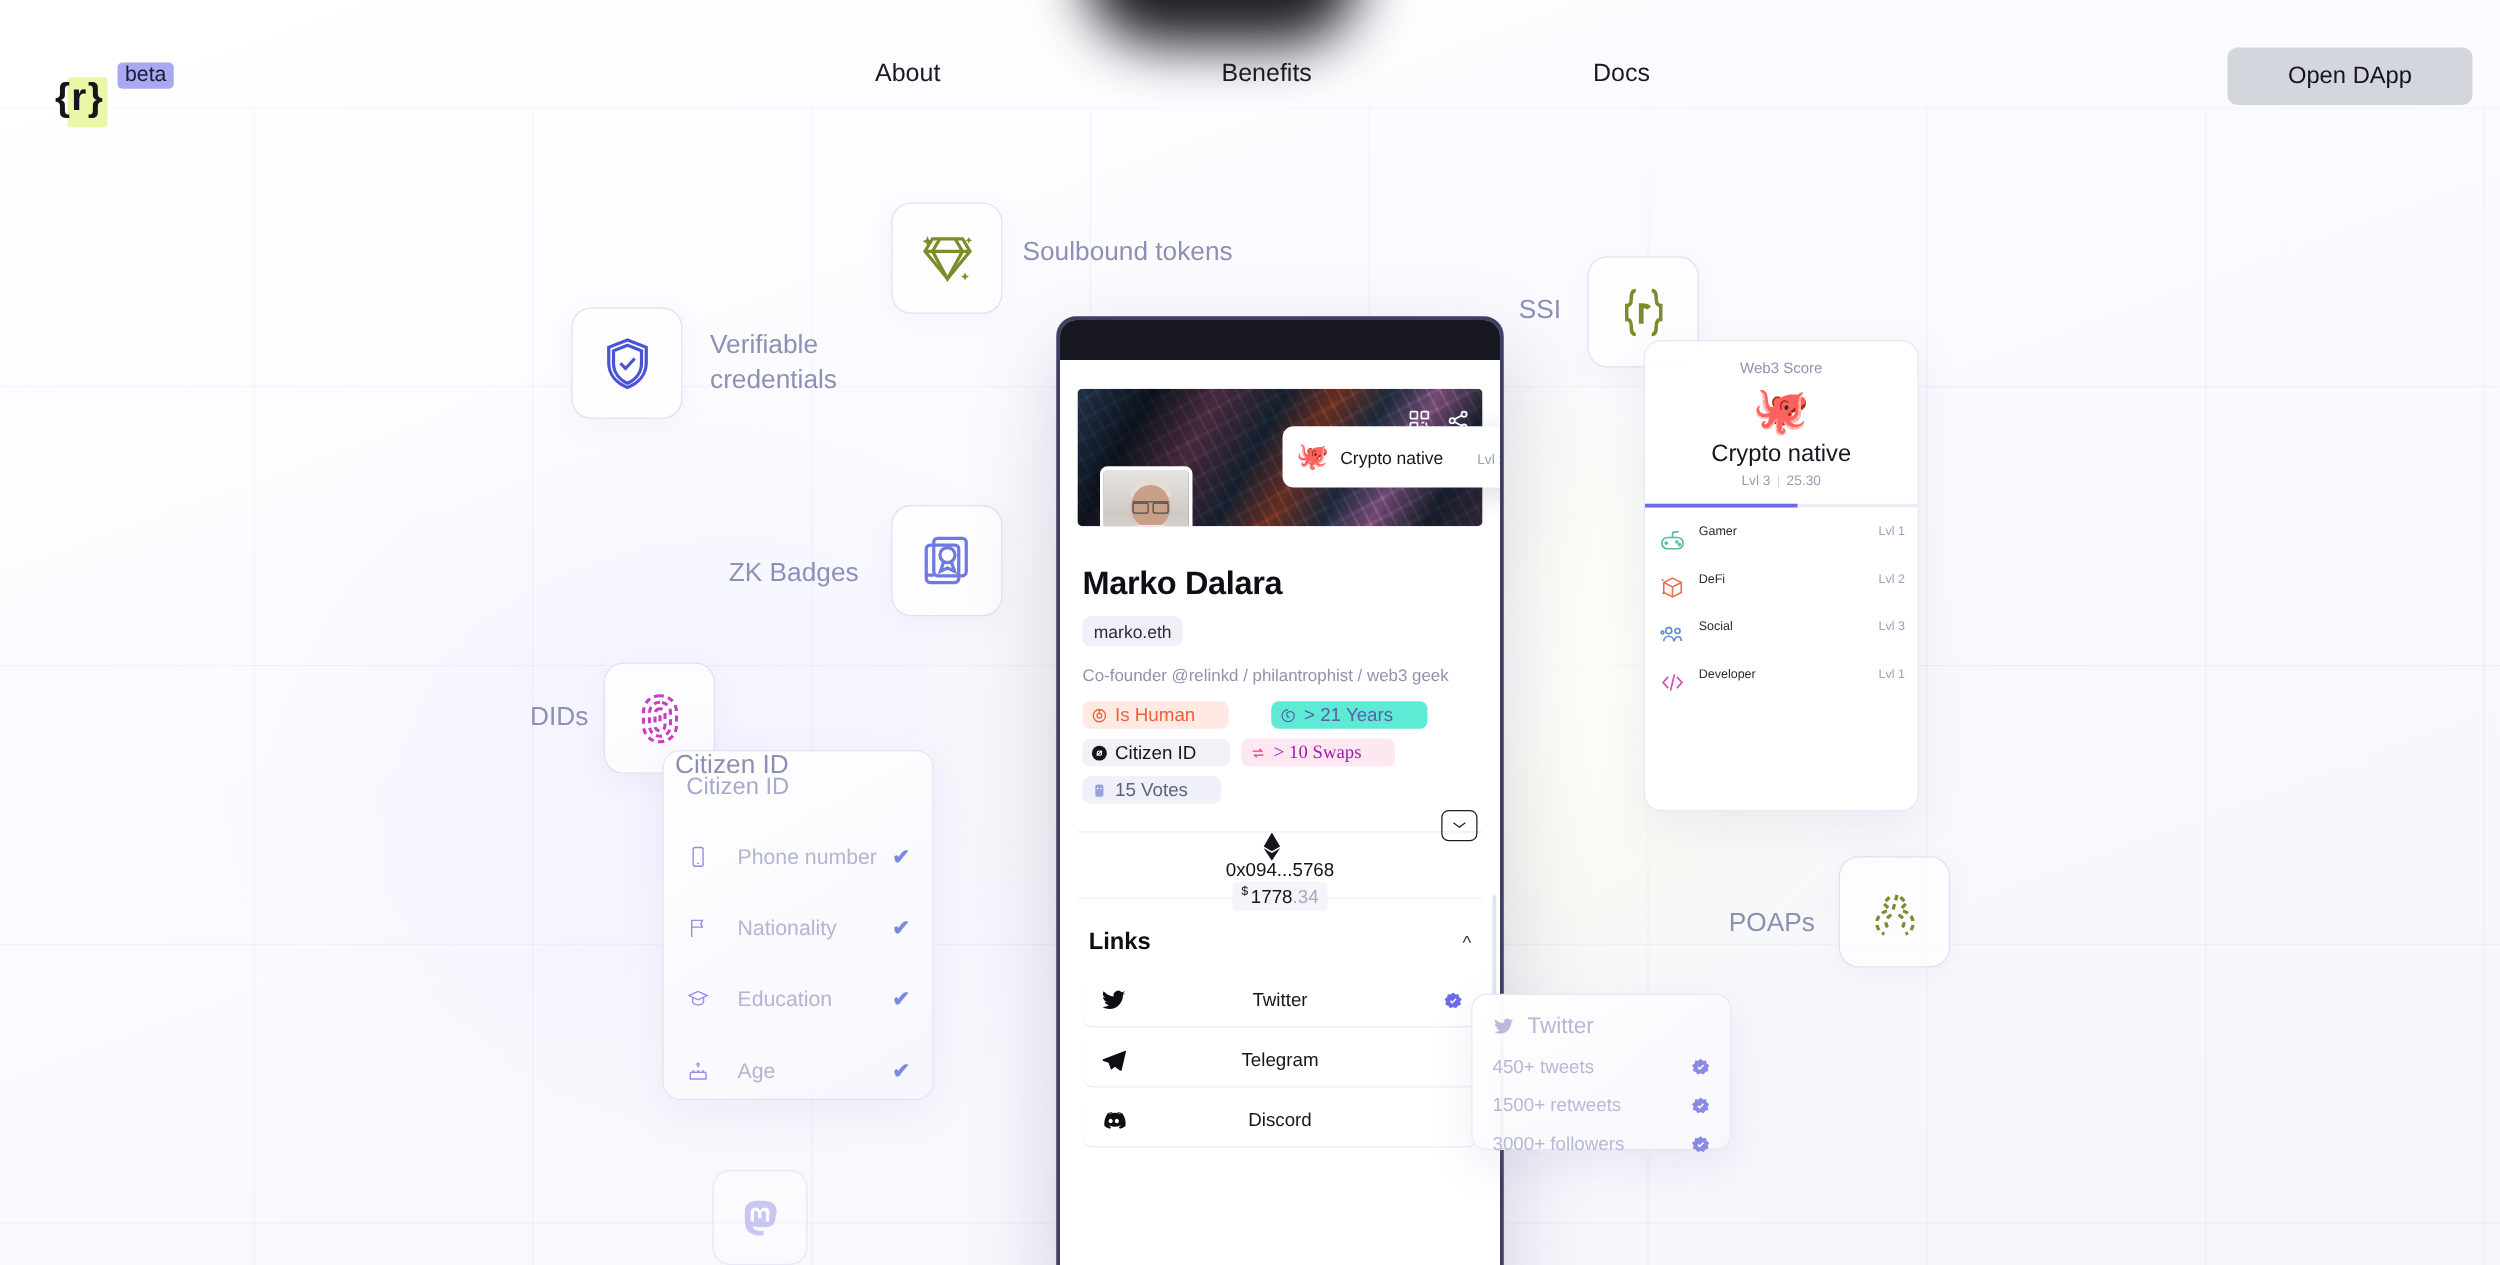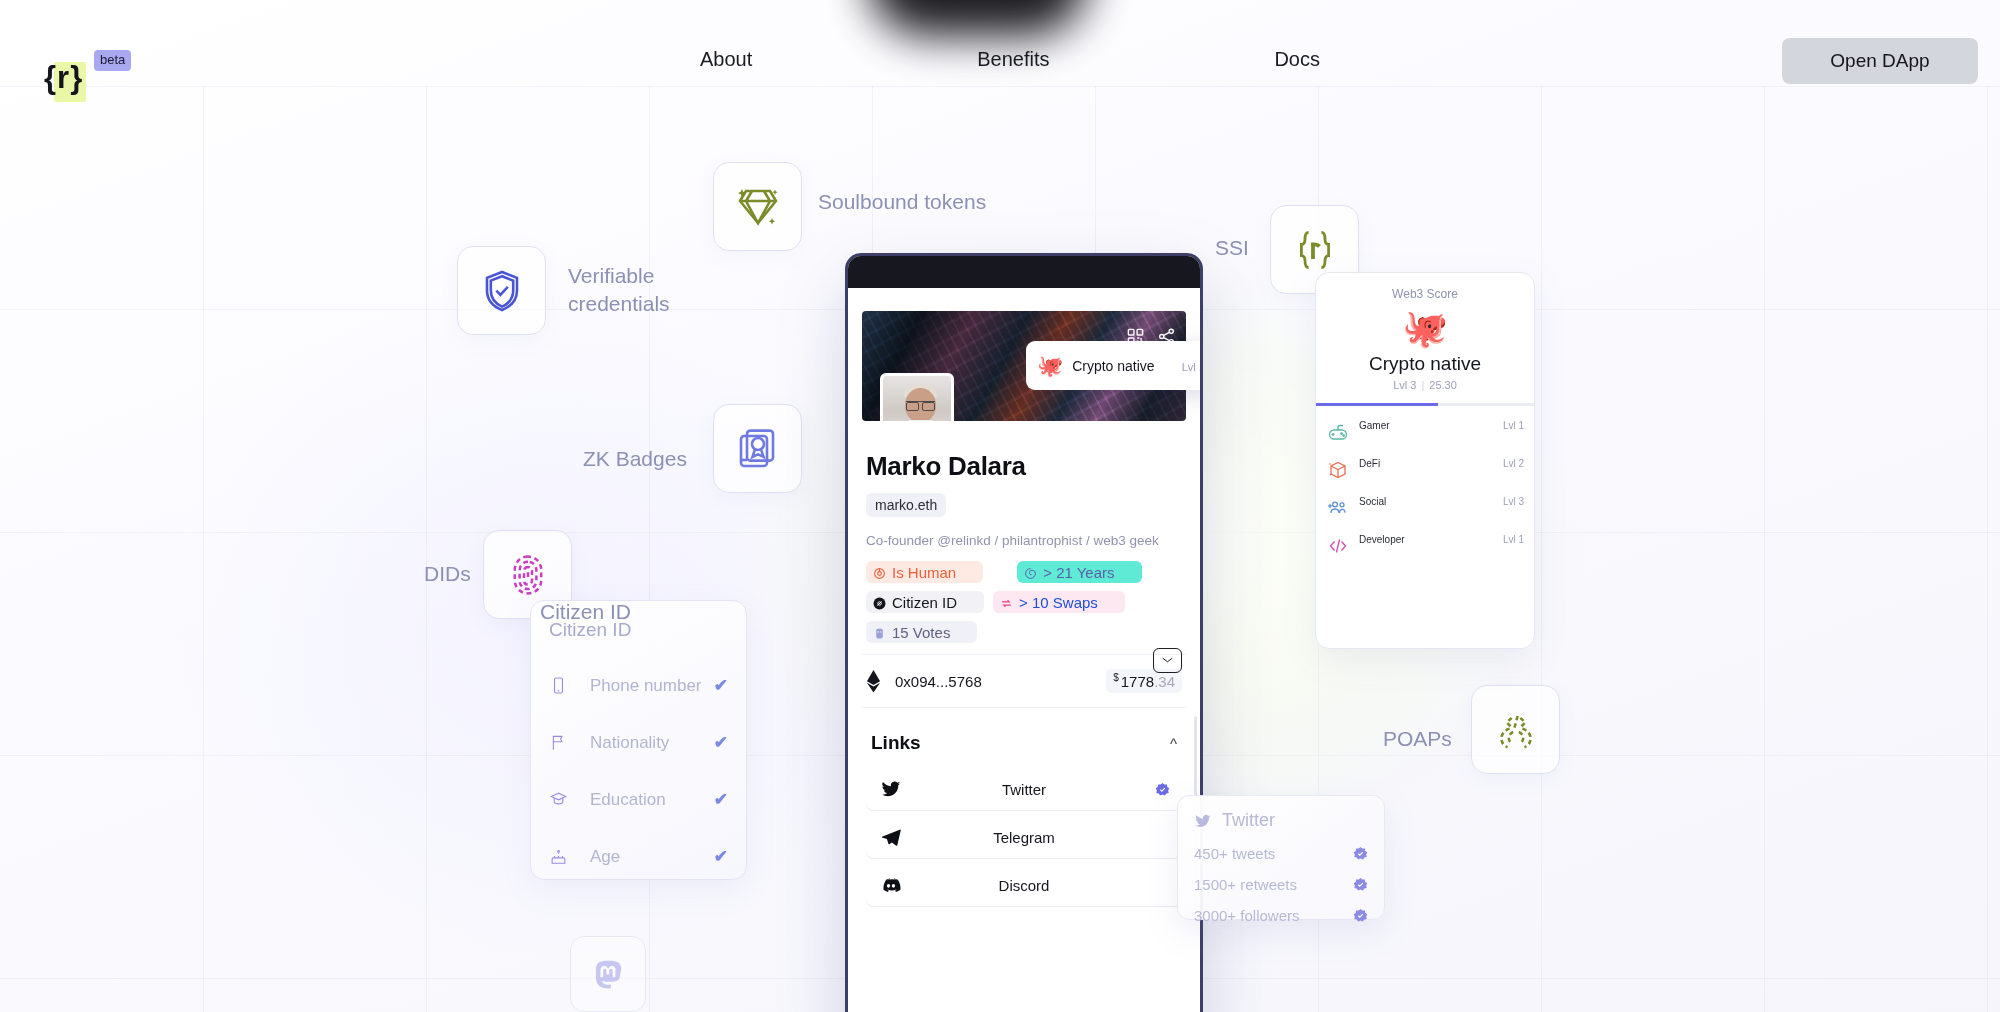--- a/index.html
+++ b/index.html
@@ -34,21 +34,21 @@
   
   header {
     position: absolute; left: 0; top: 0; width: 2000px; height: 100px; z-index: 40;
   }
   .logo-wrap { position: absolute; left: 22px; top: 30px; width: 120px; height: 56px; }
   .logo-hl { position:absolute; left:32px; top:32px; width:32px; height:40px; background:#e9f7a6; border-radius:2px; }
   .logo-txt { position: absolute; left: 22px; top: 30px; font-size: 31px; font-weight: 700; color: #15161c; letter-spacing: 1px; }
   .beta {
     position: absolute; left: 72px; top: 20px;
     background: #a9a8f0; color: #1a1a33;
-    font-size: 13px; line-height: 16px; padding: 2px 6px 3px; border-radius: 4px;
+    font-size: 17px; line-height: 16px; padding: 2px 6px 3px; border-radius: 4px;
     font-weight: 500;
   }
   nav { position: absolute; left: 700px; top: 48px; width: 620px; display: flex; justify-content: space-between; }
   nav a { font-size: 20px; color: #1a1b22; text-decoration: none; white-space: nowrap; }
   .nav-blob {
     position:absolute; left:868px; top:-74px; width:220px; height:110px;
     background:#141418; border-radius:0 0 60px 60px; filter: blur(22px); opacity:0.97;
   }
   .dapp-btn {
     position: absolute; right: 22px; top: 38px;
@@ -179,26 +179,26 @@
   .chips { margin-top: 13px; display: flex; flex-wrap: wrap; gap: 8px 9px; }
   .chip {
     display: flex; align-items: center; gap: 6px;
     height: 22px; padding: 0 27px 0 7px; border-radius: 6px;
     font-size: 15px; white-space: nowrap;
   }
   .chip .ci { width: 13px; height: 13px; display:inline-block; }
   .chip.human   { background: #feeae2; color: #f0603a; }
   .chip.years   { background: #5eead4; color: #5b5fa8; margin-left: 25px; }
   .chip.citizen { background: #f2f2f6; color: #15161d; }
-  .chip.swaps   { background: #fde7f1; color: #1d4ed8; }
+  .chip.swaps   { background: #fde7f1; color: #a21caf; font-family: Liberation Serif, serif; }
   .chip.votes   { background: #f0f1f8; color: #5e6180; }
 
   .wallet {
-    margin: 11px 14px 0; height: 54px; border-top: 1px solid #eeeff5; border-bottom: 1px solid #eeeff5;
-    display: flex; align-items: center; padding: 0 4px;
+    margin: 22px 14px 0; height: 54px; border-top: 1px solid #eeeff5; border-bottom: 1px solid #eeeff5;
+    display: flex; align-items: center; padding: 0 4px; flex-direction: column;
   }
   .wallet .eth { width: 15px; height: 22px; margin-right: 14px; }
   .waddr { flex: 1; font-size: 15px; color: #15161d; }
   .wval { background: #f4f5fa; border-radius: 5px; padding: 3px 7px; font-size: 15px; color: #15161d; }
   .wval .cur { font-size: 10px; vertical-align: super; margin-right: 2px; }
   .wval .dec { color: #a6a9bd; }
 
   .links-head {
     margin-top: 24px; padding: 0 23px; display:flex; align-items:center; justify-content:space-between;
   }

